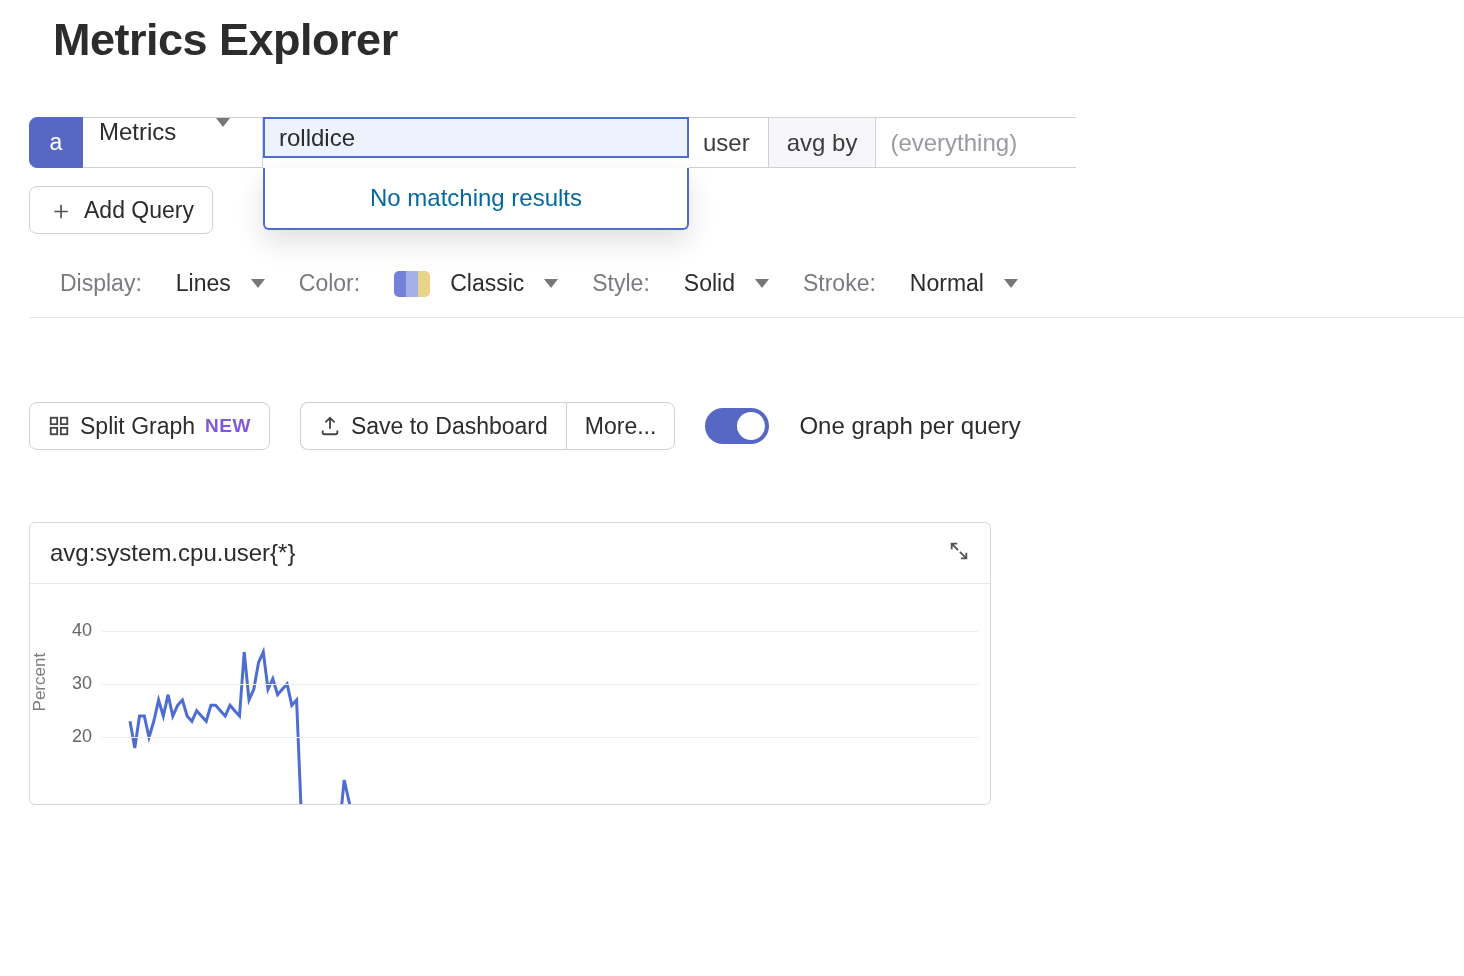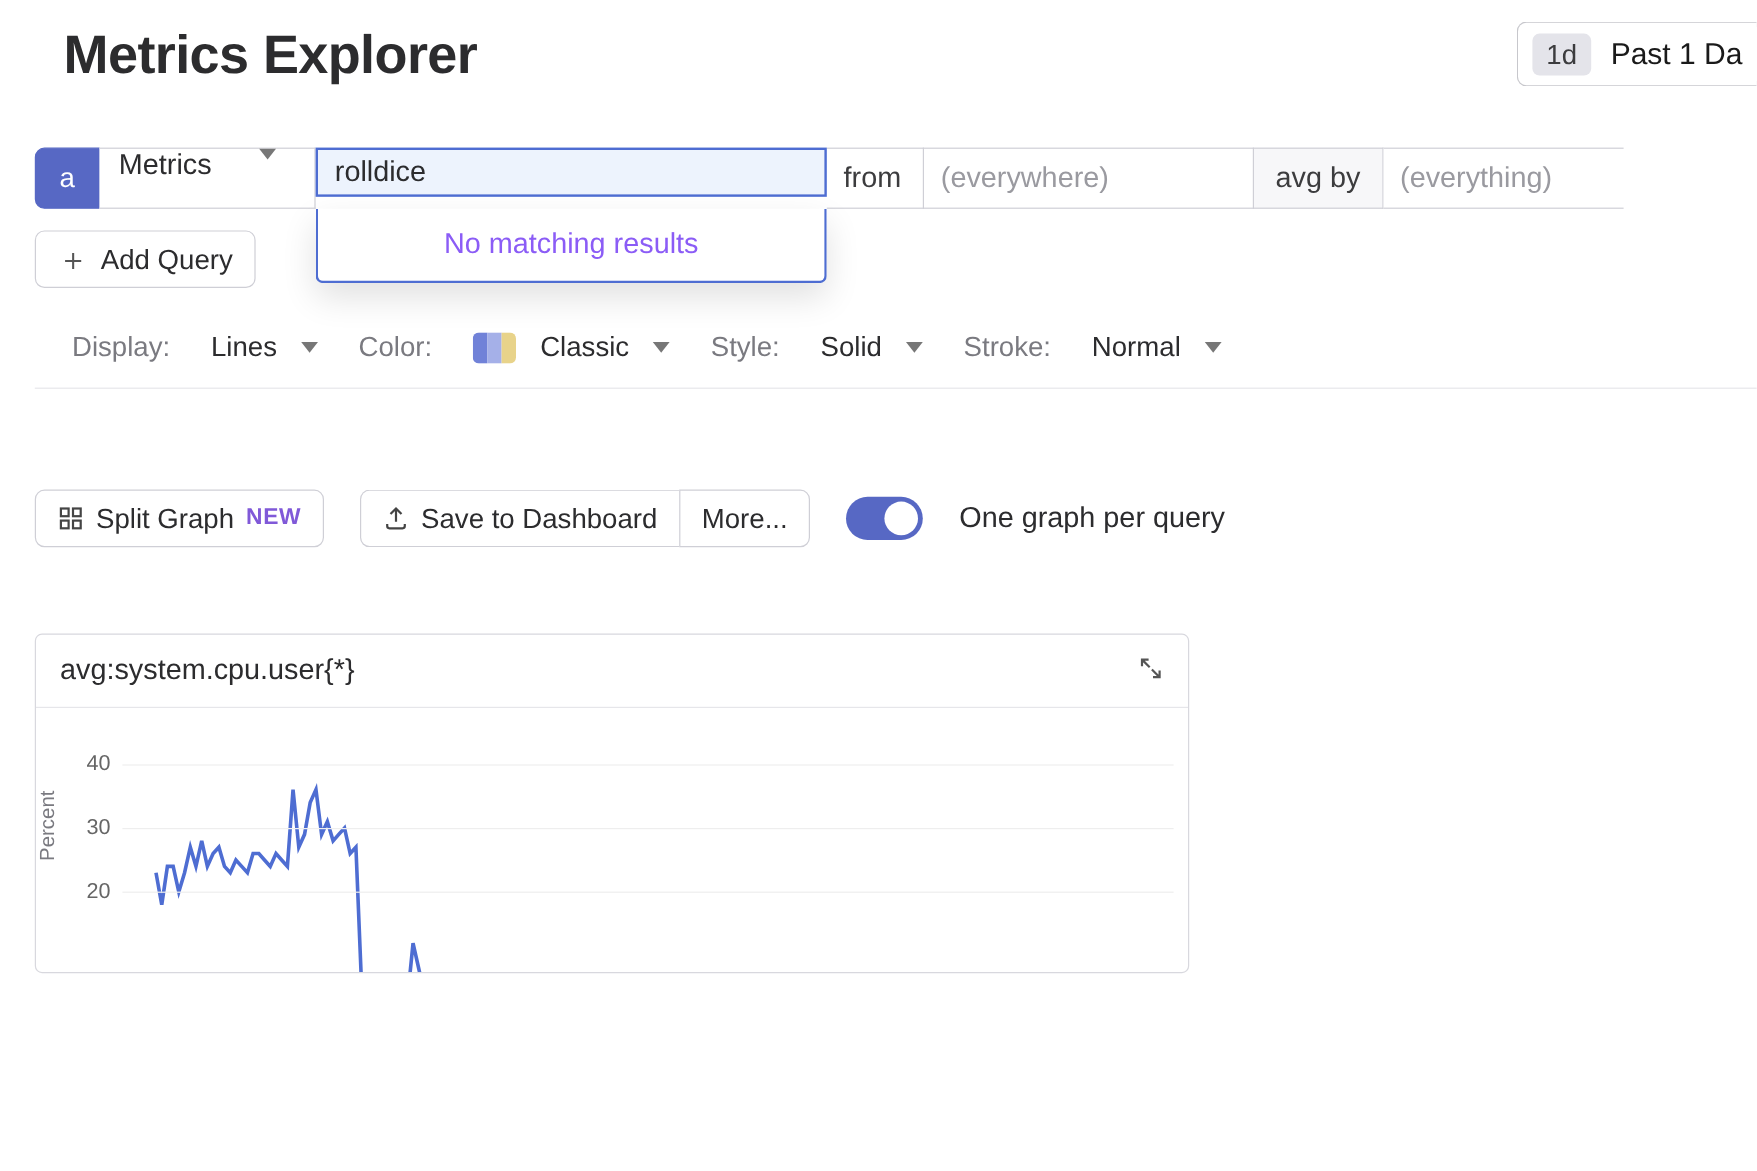--- a/index.html
+++ b/index.html
@@ -112,21 +112,21 @@
     position: absolute;
     top: 51px;
     left: 0;
     right: 0;
     border: 2px solid #4e6dd2;
     border-top: none;
     background: #fff;
     box-shadow: 0 12px 28px rgba(0,0,0,0.12);
     padding: 16px 0;
     text-align: center;
-    color: #8b5cf6;
+    color: #0369a1;
     font-size: 24px;
     z-index: 10;
     border-radius: 0 0 6px 6px;
   }
   .from-label {
     display: flex;
     align-items: center;
     padding: 0 18px 0 14px;
     border: 1px solid #cfcfd6;
     border-left: none;
@@ -301,39 +301,34 @@
     width: 860px;
     height: 240px;
     overflow: visible;
   }
 </style>
 </head>
 <body>
 
 <div class="header">
   <h1 class="page-title">Metrics Explorer</h1>
-  <div class="time-range">
-    <span class="time-pill">1d</span>
-    <span class="time-label">Past 1 Da</span>
-  </div>
 </div>
 
 <div class="query-area">
   <div class="query-row">
     <div class="query-tag">a</div>
     <div class="metrics-select">
       <span>Metrics</span>
       <span class="chevron-down"></span>
     </div>
     <div class="metric-input-wrap">
       <input class="metric-input" value="rolldice" style="">
       <div class="dropdown">No matching results</div>
     </div>
-    <div class="from-label">from</div>
-    <div class="from-input">(everywhere)</div>
+    <div class="from-label">user</div>
     <div class="avg-by">avg by</div>
     <div class="group-input">(everything)</div>
   </div>
 
   <div class="secondary-row">
     <button class="btn btn-single">
       <span class="plus-icon">＋</span>
       <span>Add Query</span>
     </button>
   </div>

